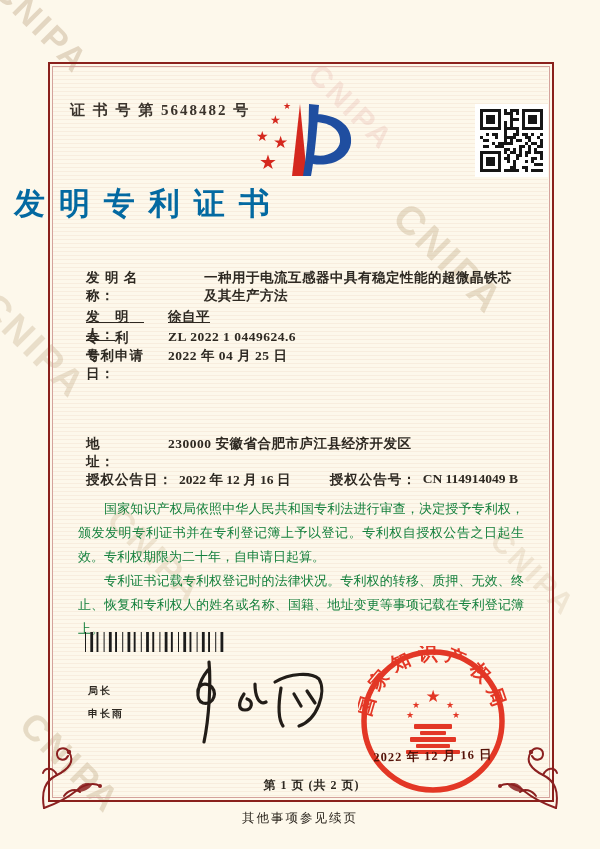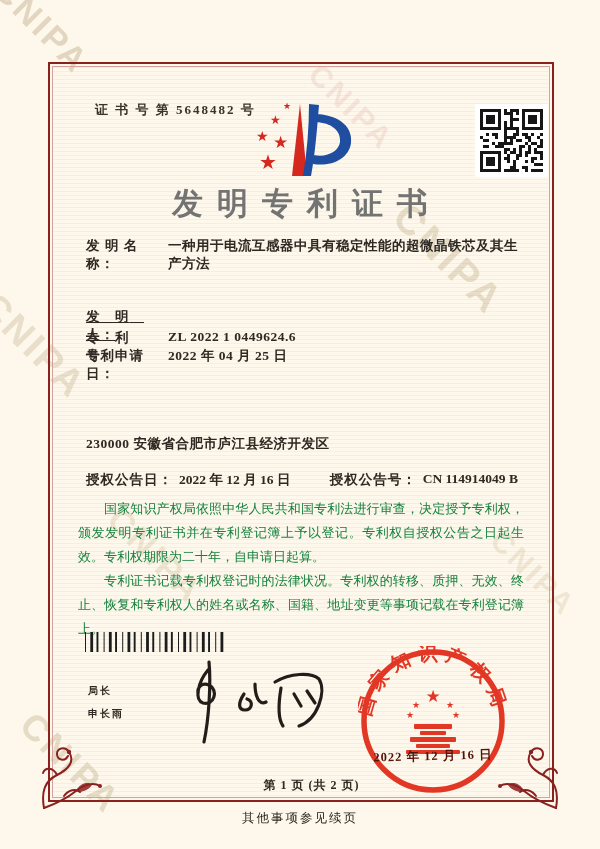--- a/index.html
+++ b/index.html
@@ -15,31 +15,31 @@
          border:2px solid #8a211c;}
   .frame-inner{position:absolute;left:2px;top:2px;right:2px;bottom:2px;
          border:1px solid #d4a29b;}
   .texture{position:absolute;left:52px;top:66px;width:496px;height:730px;
          background:repeating-linear-gradient(0deg, rgba(205,140,110,0.10) 0px, rgba(205,140,110,0.10) 1px, transparent 1px, transparent 4px);}
 
   .ornament{position:absolute;width:78px;height:78px;}
   .ornament.bl{left:34px;top:736px;}
   .ornament.br{left:488px;top:736px;transform:scaleX(-1);}
 
-  .cert-no{position:absolute;left:95px;top:101px;font-size:13px;font-weight:600;
+  .cert-no{position:absolute;left:70px;top:101px;font-size:15px;font-weight:600;
            color:#3a332c;letter-spacing:2px;}
 
   .logo{position:absolute;left:243px;top:100px;width:124px;height:80px;}
   .logo .star{position:absolute;color:#d5281e;line-height:1;}
 
   .qr-box{position:absolute;left:475px;top:104px;width:73px;height:73px;background:#fff;
           display:flex;align-items:center;justify-content:center;}
 
-  .title{position:absolute;left:0;right:0;top:183px;text-align:center;
-         font-size:31px;font-weight:600;color:#737373;letter-spacing:0.45em;text-indent:0.45em;}
+  .title{position:absolute;left:0;right:0;top:183px;
+         font-size:31px;font-weight:600;color:#0369a1;letter-spacing:0.45em;text-indent:0.45em;}
   .row{position:absolute;display:flex;font-size:13.5px;font-weight:600;color:#2e2922;width:432px;}
   .row .lbl{flex:0 0 82px;letter-spacing:1px;}
   .row .val{flex:1;letter-spacing:0.5px;}
   .row.double{justify-content:space-between;}
   .row .pair{display:flex;white-space:nowrap;}
   .row .pair .lbl2{letter-spacing:1px;margin-right:6px;}
 
   .paras{position:absolute;left:78px;top:497px;width:446px;font-size:13px;
          line-height:1.85;color:#15803d;text-align:justify;}
   .paras p{margin:0;text-indent:2em;}
@@ -334,36 +334,38 @@
         <rect x="45" y="60" width="3" height="3"></rect>
         <rect x="51" y="60" width="3" height="3"></rect>
         <rect x="54" y="60" width="3" height="3"></rect>
         <rect x="57" y="60" width="3" height="3"></rect>
         <rect x="60" y="60" width="3" height="3"></rect>
       </svg>
   </div>
 
   <div class="title">发明专利证书</div>
 
-  <div class="row" style="top:237px;left:86px;">
+  <div class="row" style="top:269px;left:86px;gap:36px;">
     <span class="lbl">发 明 名 称：</span>
     <span class="val">一种用于电流互感器中具有稳定性能的超微晶铁芯及其生产方法</span>
   </div>
   <div class="row" style="top:308px;left:86px;text-decoration:underline;">
     <span class="lbl">发　明　人：</span>
+    <span class="val">徐自平</span>
   </div>
   <div class="row" style="top:329px;left:86px;">
     <span class="lbl">专　利　号：</span>
     <span class="val">ZL 2022 1 0449624.6</span>
   </div>
   <div class="row" style="top:347px;left:86px;">
     <span class="lbl">专利申请日：</span>
     <span class="val">2022 年 04 月 25 日</span>
   </div>
   <div class="row" style="top:435px;left:86px;">
+    <span class="lbl">地　　　址：</span>
     <span class="val">230000 安徽省合肥市庐江县经济开发区</span>
   </div>
   <div class="row double" style="top:471px;left:86px;">
     <span class="pair">
       <span class="lbl2">授权公告日：</span>
       <span>2022 年 12 月 16 日</span>
     </span>
     <span class="pair">
       <span class="lbl2">授权公告号：</span>
       <span>CN 114914049 B</span>

